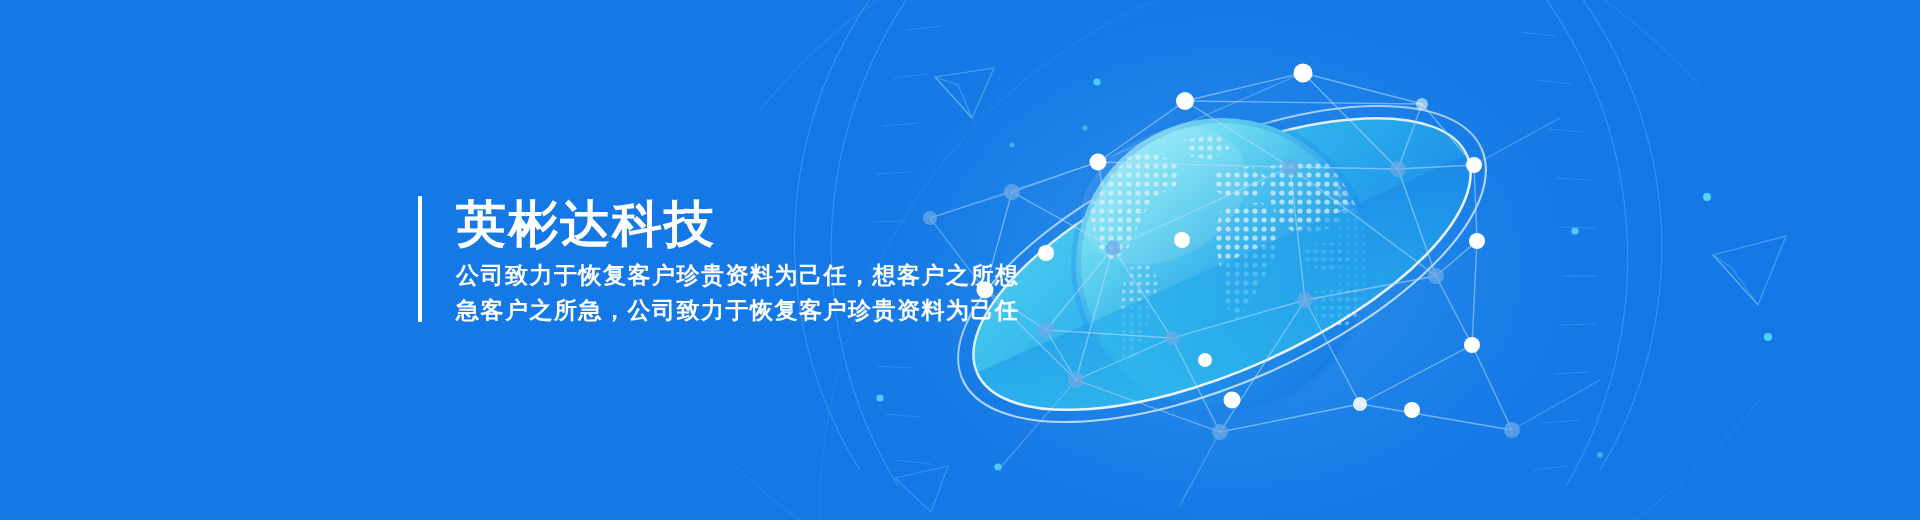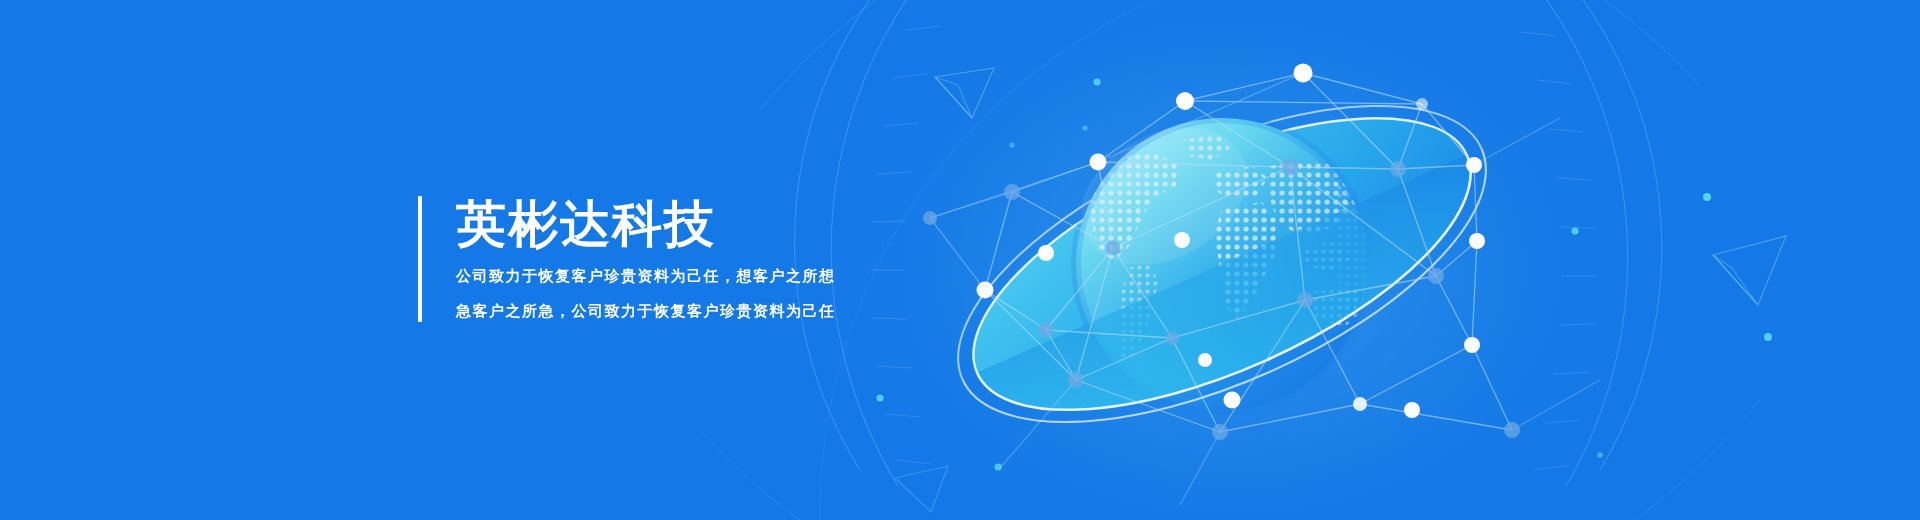--- a/index.html
+++ b/index.html
@@ -57,21 +57,21 @@
     line-height: 56px;
     font-weight: bold;
     color: #ffffff;
     letter-spacing: 2px;
     white-space: nowrap;
     margin: 0;
     padding: 0;
   }
 
   .subline {
-    font-size: 15px;
+    font-size: 23px;
     line-height: 35px;
     font-weight: bold;
     color: #ffffff;
     letter-spacing: 1.5px;
     white-space: nowrap;
     margin: 0;
     padding: 0;
   }
   .sub-wrap {
     margin-top: 6px;

